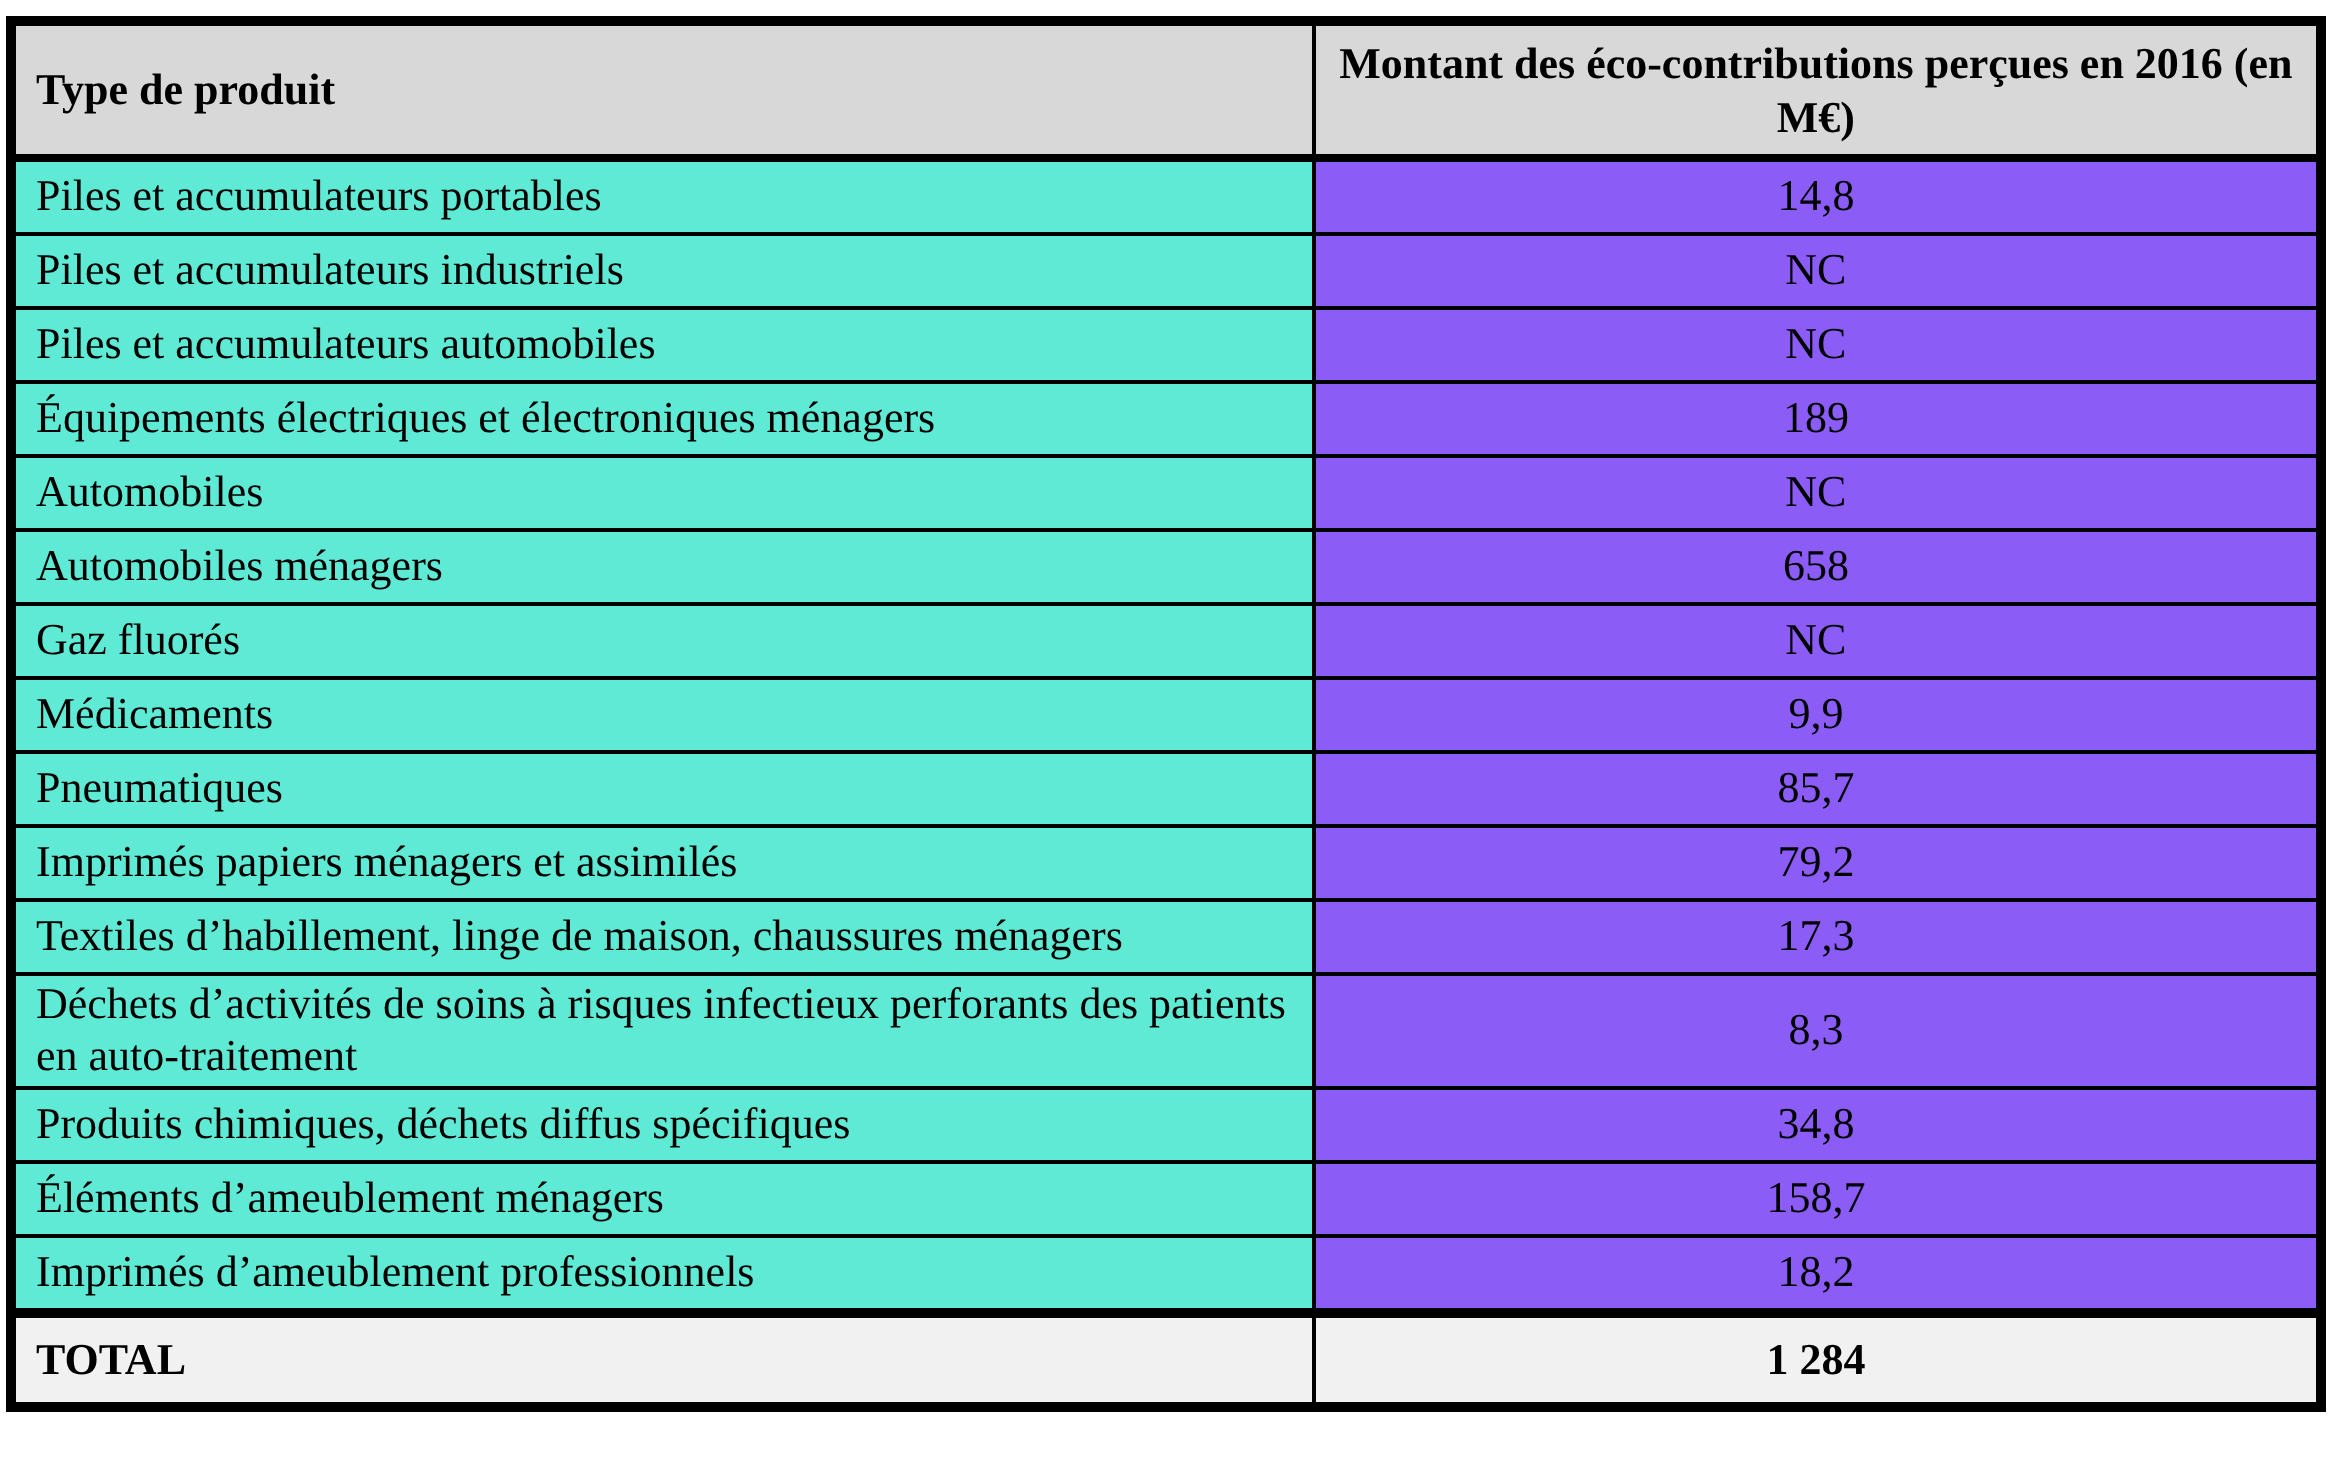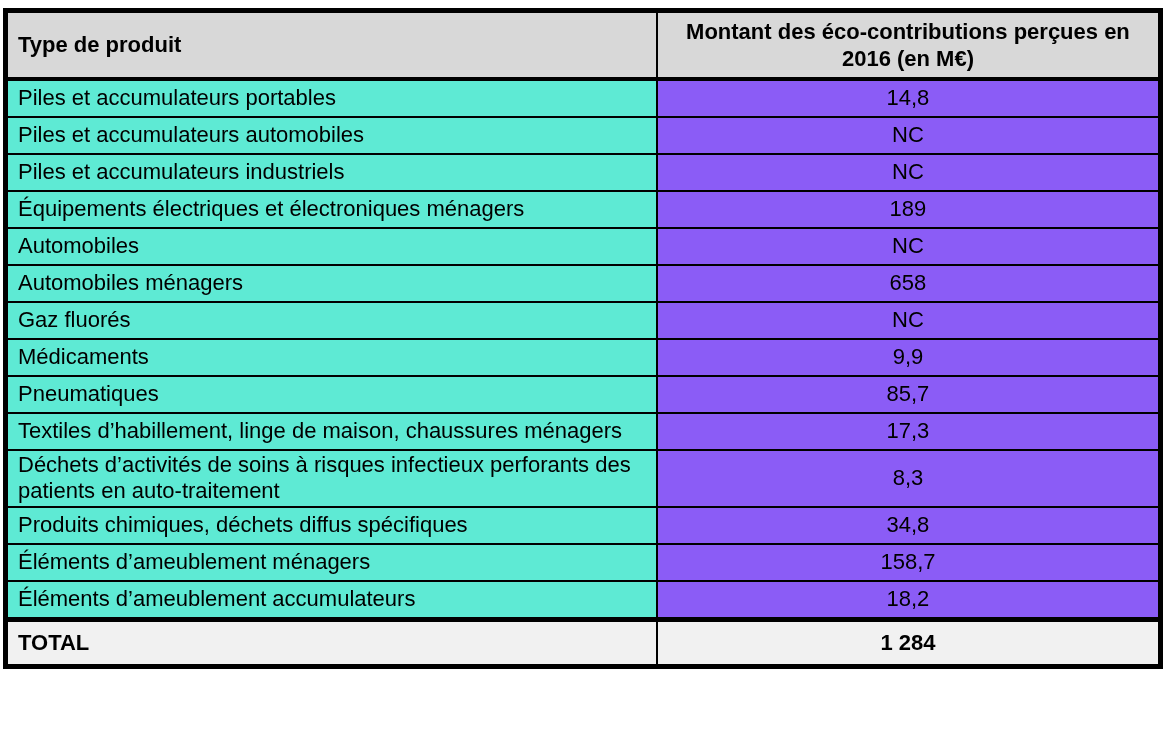--- a/index.html
+++ b/index.html
@@ -5,21 +5,21 @@
   html, body {
     margin: 0;
     padding: 0;
     background: #ffffff;
   }
   .page {
     width: 1168px;
     height: 738px;
     box-sizing: border-box;
     padding: 8px 5px 19px 3px;
-    font-family: Liberation Sans, sans-serif;
+    font-family: Liberation Serif, serif;
     color: #000000;
   }
   table.eco-table {
     width: 100%;
     border-collapse: collapse;
     table-layout: fixed;
     border: 5px solid #000000;
   }
   col.col-type   { width: 56.4%; }
   col.col-amount { width: 43.6%; }
@@ -81,25 +81,25 @@
         <th class="h-type">Type de produit</th>
         <th class="h-amount">Montant des éco-contributions perçues en 2016 (en M€)</th>
       </tr>
     </thead>
     <tbody>
         <tr>
           <td class="c-type">Piles et accumulateurs portables</td>
           <td class="c-amount">14,8</td>
         </tr>
         <tr>
-          <td class="c-type">Piles et accumulateurs automobiles</td>
+          <td class="c-type">Piles et accumulateurs industriels</td>
           <td class="c-amount">NC</td>
         </tr>
         <tr>
-          <td class="c-type">Piles et accumulateurs industriels</td>
+          <td class="c-type">Piles et accumulateurs automobiles</td>
           <td class="c-amount">NC</td>
         </tr>
         <tr>
           <td class="c-type">Équipements électriques et électroniques ménagers</td>
           <td class="c-amount">189</td>
         </tr>
         <tr>
           <td class="c-type">Automobiles</td>
           <td class="c-amount">NC</td>
         </tr>
@@ -113,37 +113,41 @@
         </tr>
         <tr>
           <td class="c-type">Médicaments</td>
           <td class="c-amount">9,9</td>
         </tr>
         <tr>
           <td class="c-type">Pneumatiques</td>
           <td class="c-amount">85,7</td>
         </tr>
         <tr>
+          <td class="c-type">Imprimés papiers ménagers et assimilés</td>
+          <td class="c-amount">79,2</td>
+        </tr>
+        <tr>
           <td class="c-type">Textiles d’habillement, linge de maison, chaussures ménagers</td>
           <td class="c-amount">17,3</td>
         </tr>
         <tr>
           <td class="c-type">Déchets d’activités de soins à risques infectieux perforants des patients en auto-traitement</td>
           <td class="c-amount">8,3</td>
         </tr>
         <tr>
           <td class="c-type">Produits chimiques, déchets diffus spécifiques</td>
           <td class="c-amount">34,8</td>
         </tr>
         <tr>
           <td class="c-type">Éléments d’ameublement ménagers</td>
           <td class="c-amount">158,7</td>
         </tr>
         <tr>
-          <td class="c-type">Éléments d’ameublement accumulateurs</td>
+          <td class="c-type">Imprimés d’ameublement professionnels</td>
           <td class="c-amount">18,2</td>
         </tr>
       </tbody>
     <tfoot>
       <tr>
         <td class="c-type">TOTAL</td>
         <td class="c-amount">1 284</td>
       </tr>
     </tfoot>
   </table>

